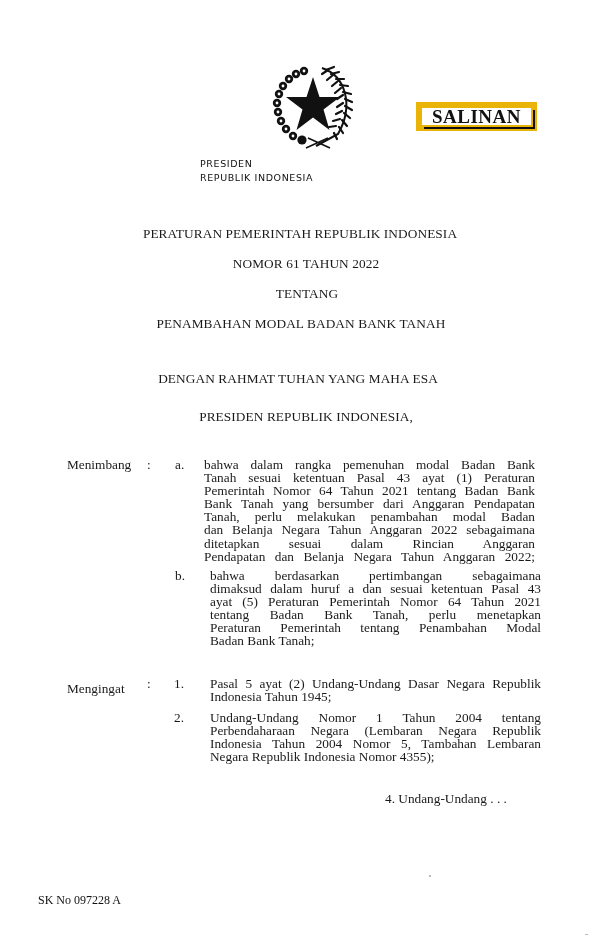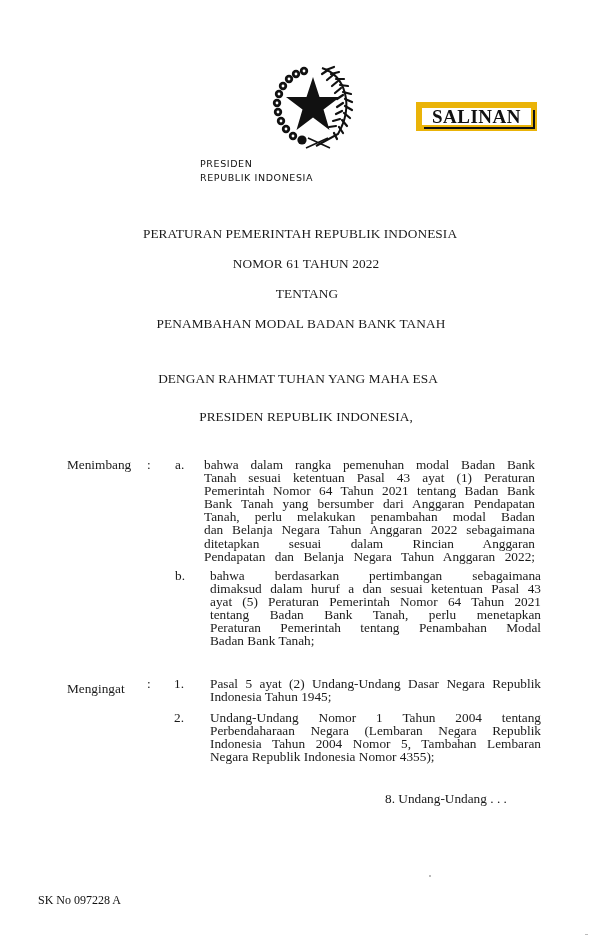--- a/index.html
+++ b/index.html
@@ -207,18 +207,18 @@
 </div>
 
 <div class="abs marker" style="left:174px; top:711px;">2.</div>
 <div class="abs para" style="left:210px; top:711px;">
   <span class="jl">Undang-Undang Nomor 1 Tahun 2004 tentang</span>
   <span class="jl">Perbendaharaan Negara (Lembaran Negara Republik</span>
   <span class="jl">Indonesia Tahun 2004 Nomor 5, Tambahan Lembaran</span>
   <span class="ll">Negara Republik Indonesia Nomor 4355);</span>
 </div>
 
-<div class="abs continuation">8. Undang-Undang . . .</div>
+<div class="abs continuation">4. Undang-Undang . . .</div>
 
 <div class="abs serial">SK  No 097228 A</div>
 
 <div class="speck" style="left:429px; top:875px;"></div>
 <div class="speck" style="left:585px; top:934px; width:3px; height:1px;"></div>
 
 </body></html>

